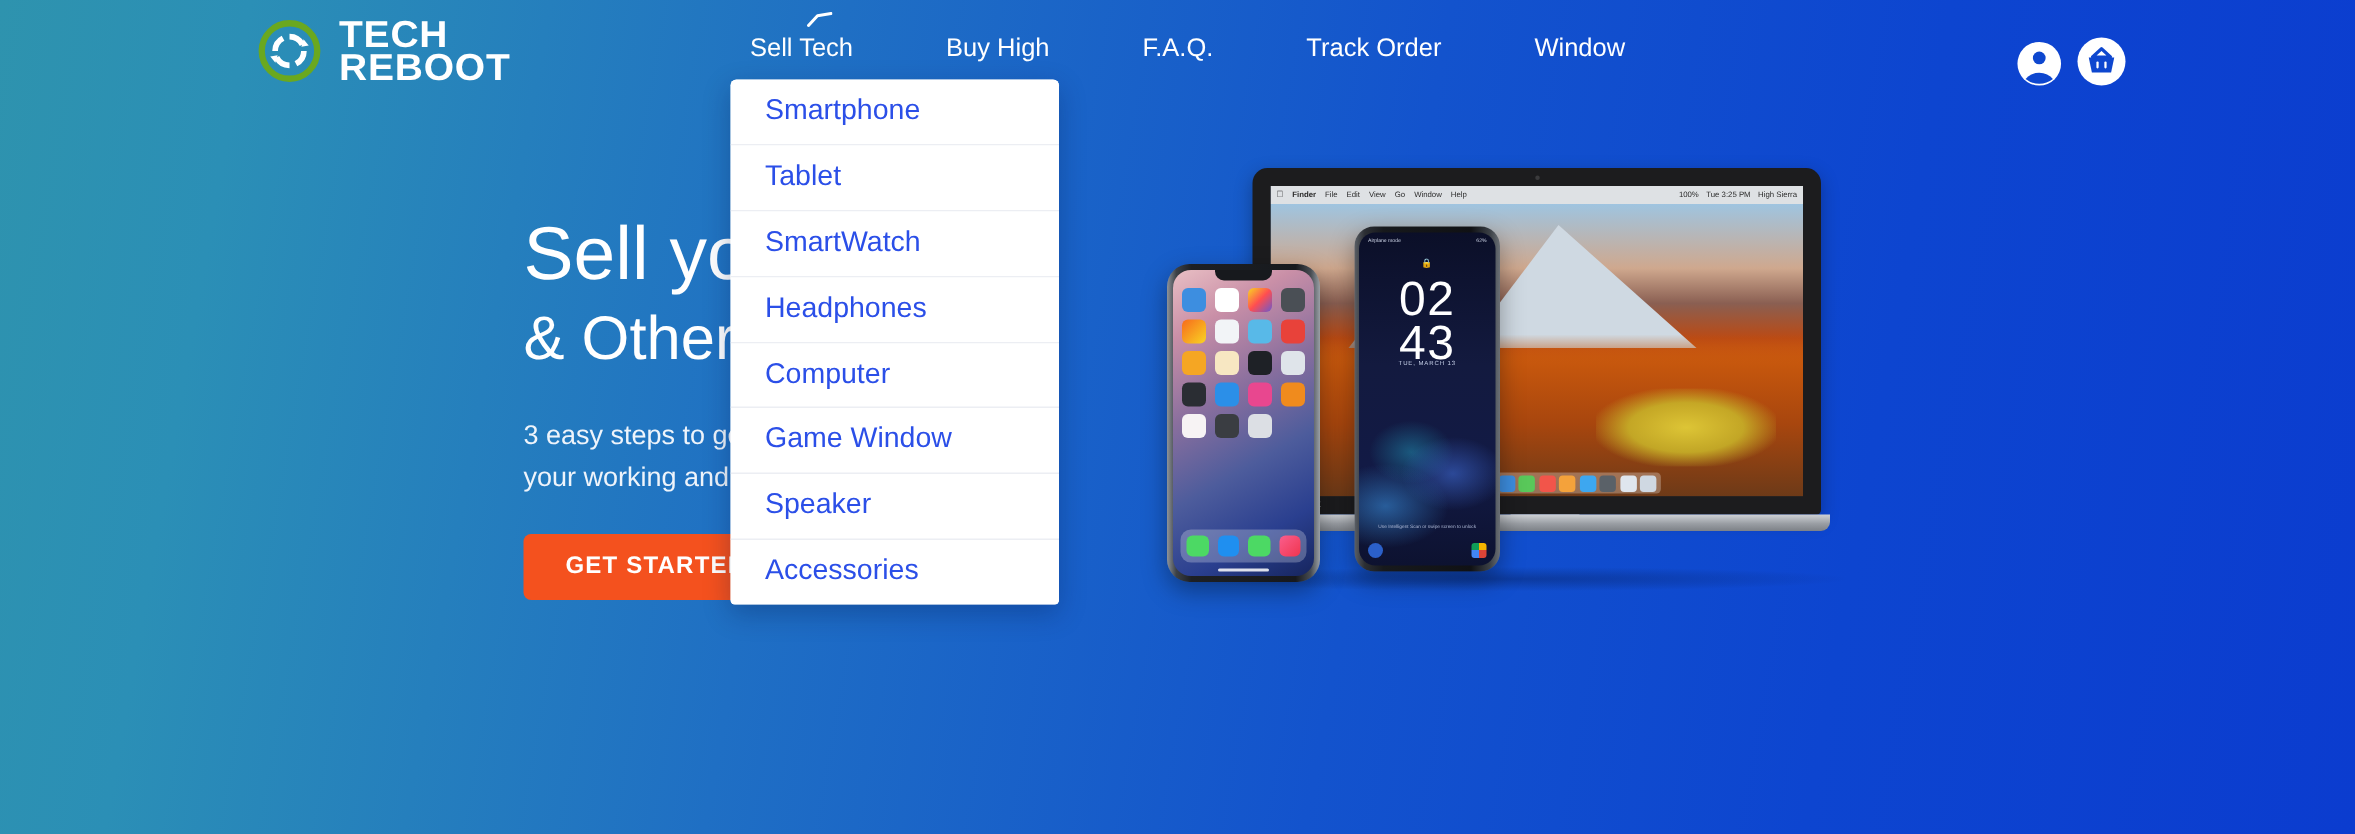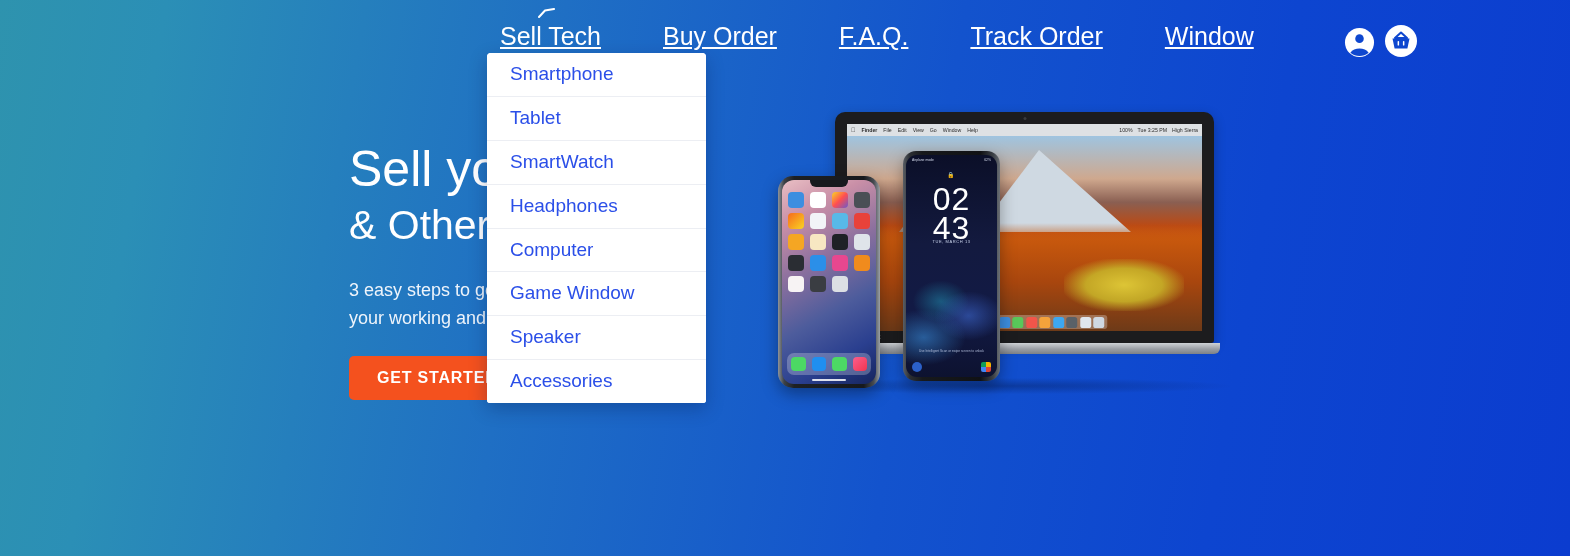--- a/index.html
+++ b/index.html
@@ -44,26 +44,25 @@
     transform-origin: left center;
   }
 
   .nav {
     position: absolute; left: 500px; top: 22px;
     display: flex; align-items: center;
   }
   .nav-item {
     position: relative;
     color: #ffffff;
-    font-size: 25px;
+    font-size: 17px;
     padding: 0 0;
     margin-right: 62px;
     cursor: pointer;
     white-space: nowrap;
-    text-decoration: underline;
   }
   .nav-item:last-child { margin-right: 0; }
   .nav-item .caret {
     position: absolute;
     top: -14px; left: 38px;
     width: 17px; height: 11px;
   }
 
   .header-icons {
     position: absolute; right: 152px; top: 26px;
@@ -333,30 +332,49 @@
     background: radial-gradient(ellipse at center, rgba(3,20,70,0.35) 0%, rgba(3,20,70,0) 72%);
   }
 </style>
 </head>
 <body>
 
 <div class="page">
 
   <div class="header">
 
+    <div class="logo">
+      <span class="logo-mark">
+        <svg viewBox="0 0 42 42" width="42" height="42" aria-hidden="true">
+          <circle cx="21" cy="21" r="18.5" fill="none" stroke="#6aa81f" stroke-width="4.2"></circle>
+          <g fill="#ffffff">
+            <path d="M21 9.5 A11.5 11.5 0 0 1 31.2 15.8 L27.9 17.6 A7.8 7.8 0 0 0 21 13.3 Z"></path>
+            <path d="M32.5 21 A11.5 11.5 0 0 1 26.2 31.2 L24.4 27.9 A7.8 7.8 0 0 0 28.7 21 Z"></path>
+            <path d="M21 32.5 A11.5 11.5 0 0 1 10.8 26.2 L14.1 24.4 A7.8 7.8 0 0 0 21 28.7 Z"></path>
+            <path d="M9.5 21 A11.5 11.5 0 0 1 15.8 10.8 L17.6 14.1 A7.8 7.8 0 0 0 13.3 21 Z"></path>
+            <polygon points="30.4,13.2 33.8,17.4 28.9,18.2"></polygon>
+            <polygon points="11.6,28.8 8.2,24.6 13.1,23.8"></polygon>
+          </g>
+        </svg>
+      </span>
+      <span class="logo-text">
+        <span>TECH</span>
+        <span>REBOOT</span>
+      </span>
+    </div>
 
     <nav class="nav">
       <div class="nav-item">
         <svg class="caret" viewBox="0 0 17 11">
           <polyline points="1,9 7,2.5 16,1" fill="none" stroke="#ffffff" stroke-width="2" stroke-linecap="round" stroke-linejoin="round"></polyline>
         </svg>
         <span>Sell Tech</span>
       </div>
       <div class="nav-item">
-        <span>Buy Order</span>
+        <span>Buy High</span>
       </div>
       <div class="nav-item">
         <span>F.A.Q.</span>
       </div>
       <div class="nav-item">
         <span>Track Order</span>
       </div>
       <div class="nav-item">
         <span>Window</span>
       </div>

